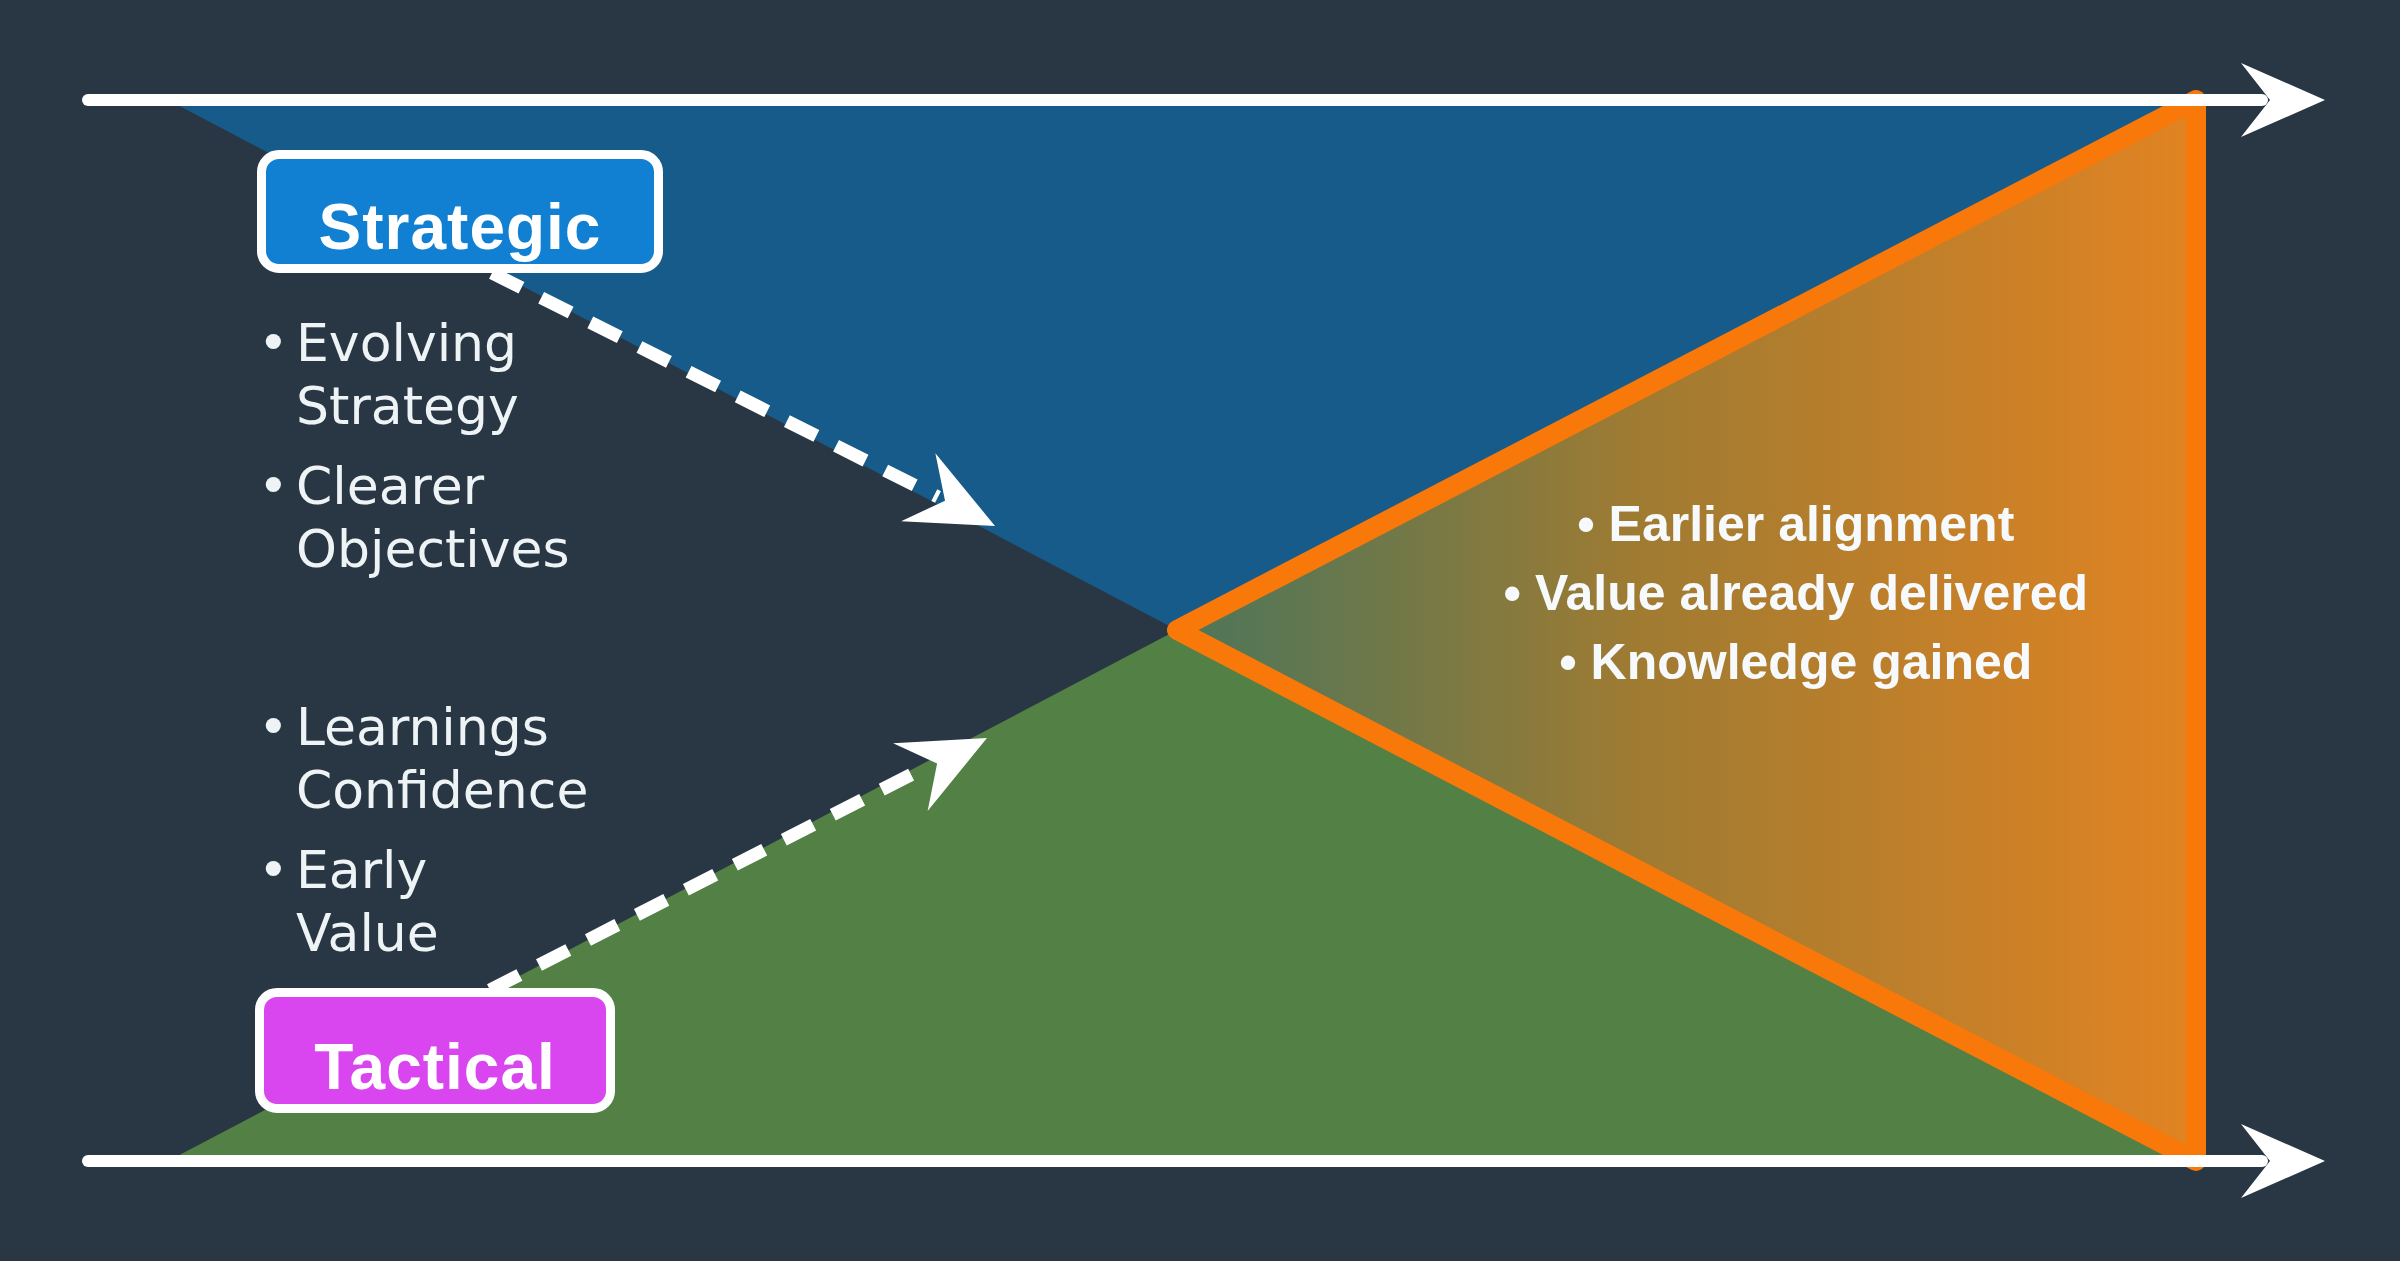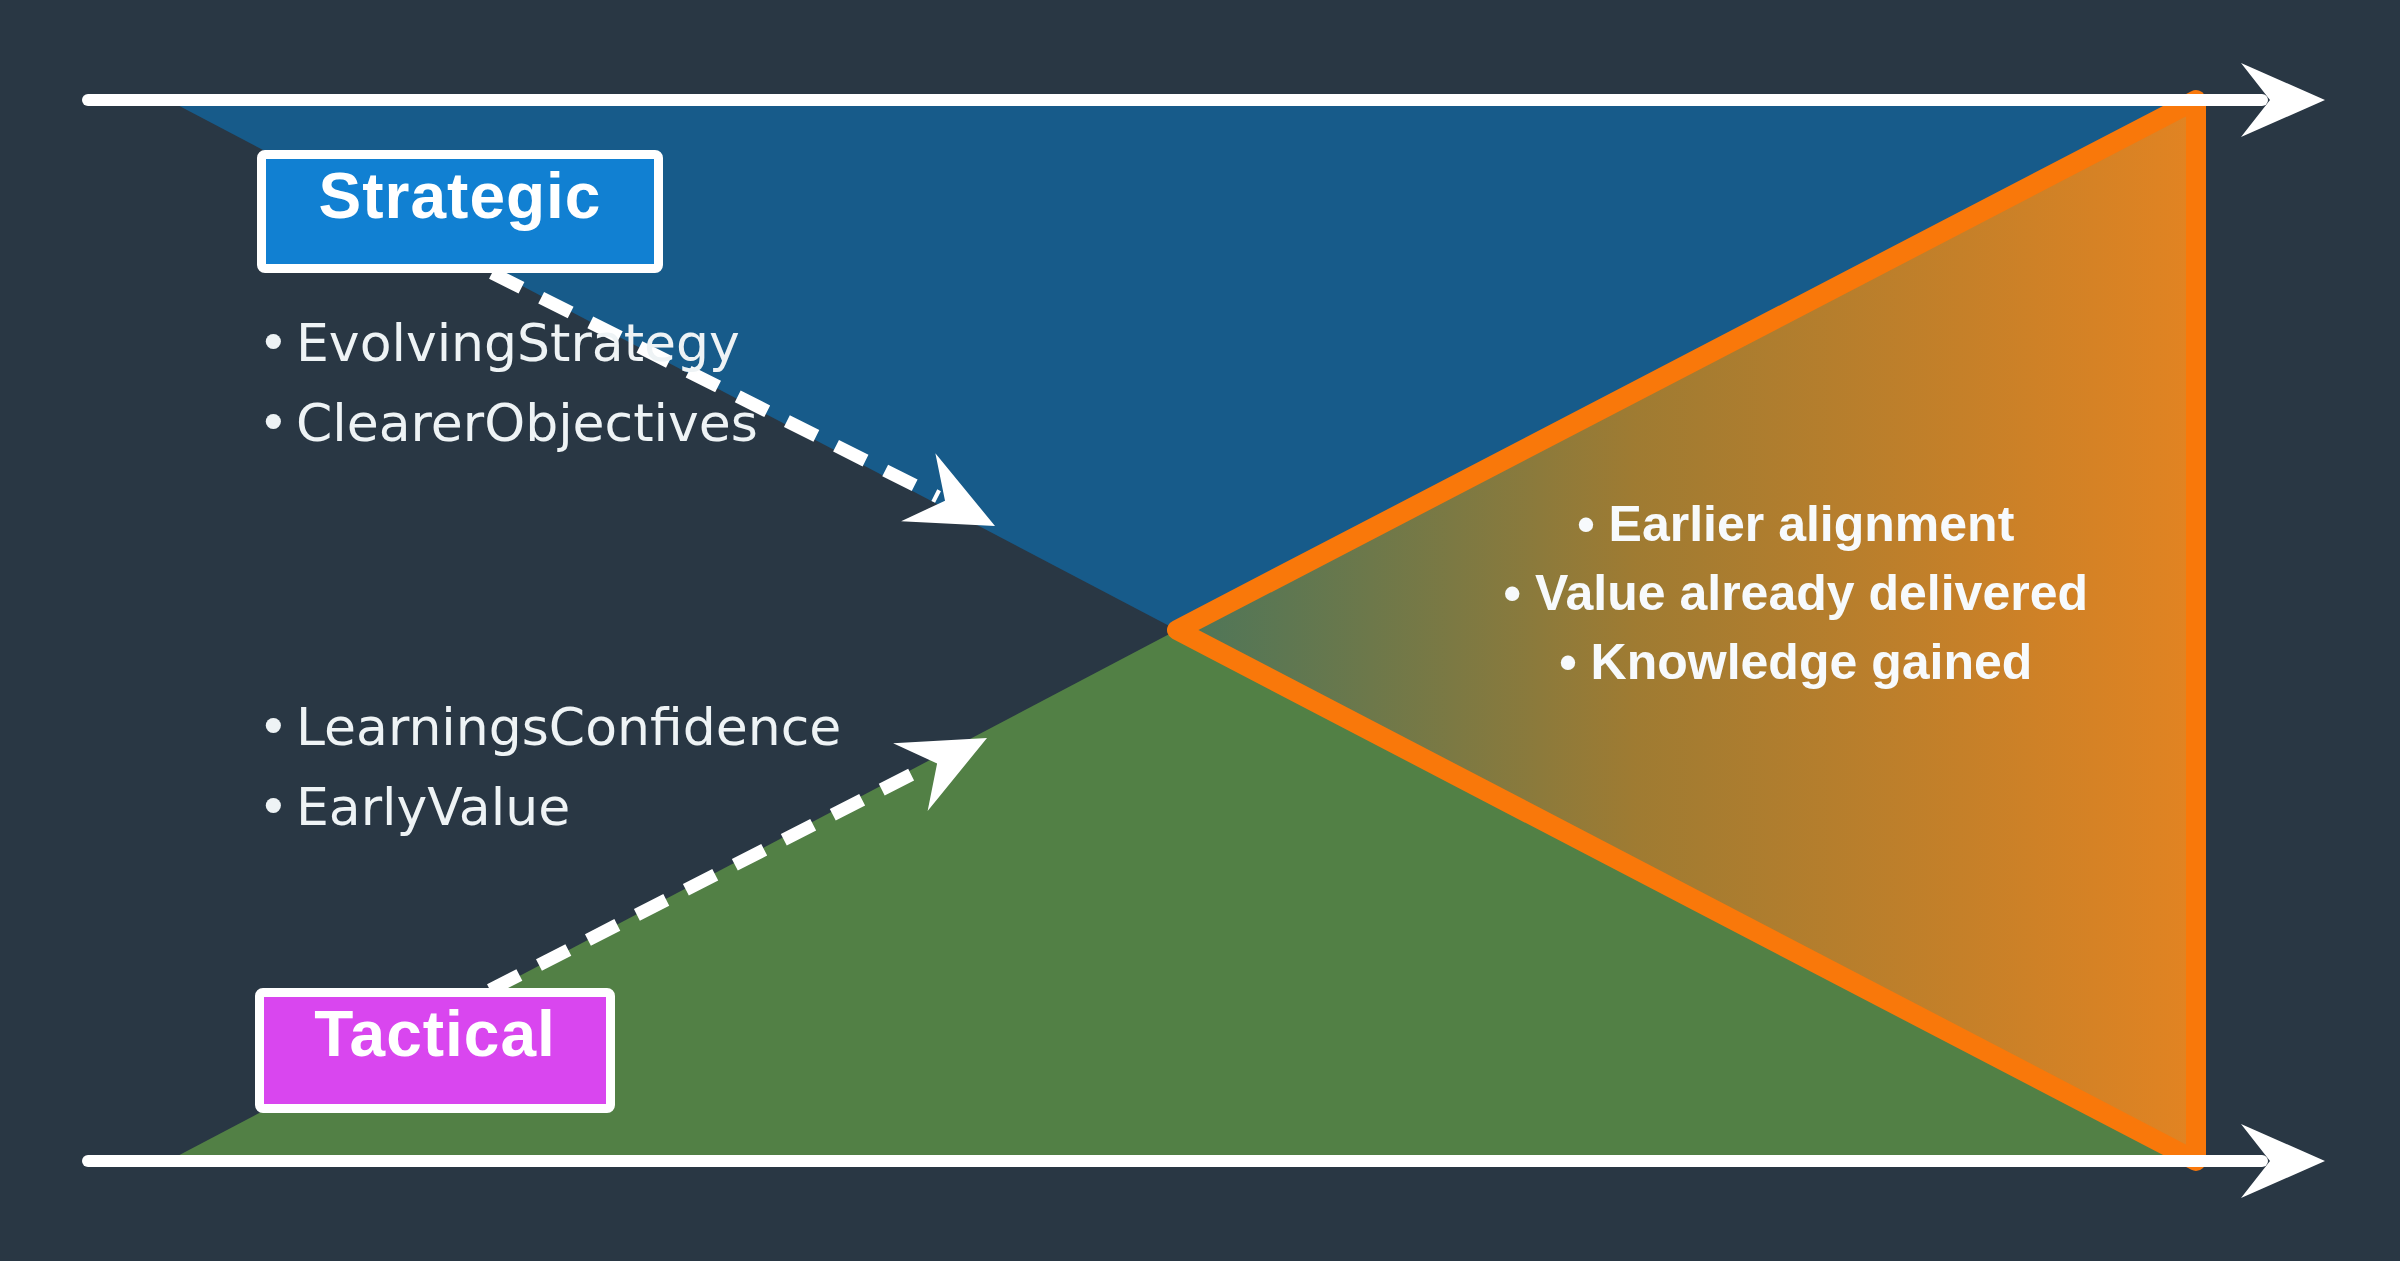--- a/index.html
+++ b/index.html
@@ -5,35 +5,35 @@
   html,body{margin:0;padding:0;background:#293744;}
   .stage{
     position:relative;width:2400px;height:1261px;overflow:hidden;
     background:#293744;font-family:"Liberation Sans",sans-serif;
   }
   .stage svg{position:absolute;left:0;top:0;}
 
   
   .plaque{
     position:absolute;box-sizing:border-box;
-    border:9px solid #ffffff;border-radius:8px;
-    display:flex;align-items:flex-start;justify-content:center;
+    border:9px solid #ffffff;border-radius:22px;
+    display:flex;align-items:flex-end;justify-content:center;
     color:#ffffff;font-weight:bold;font-size:64px;letter-spacing:1px;
   }
   .plaque.strategic{left:257px;top:150px;width:406px;height:123px;background:#1180d2;}
   .plaque.tactical{left:255px;top:988px;width:360px;height:125px;background:#d946ef;}
 
   
   .points{position:absolute;left:258px;color:#eef3f5;font-family:"DejaVu Sans",sans-serif;
           font-size:52px;line-height:63px;}
   .points.top{top:312px;}
   .points.bottom{top:696px;}
   .point-item{display:flex;margin-bottom:17px;}
   .point-item .dot{width:38px;flex:0 0 38px;}
-  .point-item .pt-lines{display:flex;flex-direction:row;}
+  .point-item .pt-lines{display:flex;flex-direction:column;}
 
   
   .benefits{
     position:absolute;right:312px;top:490px;
     text-align:center;color:#f7fafc;font-weight:bold;
     font-size:50px;line-height:69px;white-space:nowrap;
   }
 </style>
 </head>
 <body>

